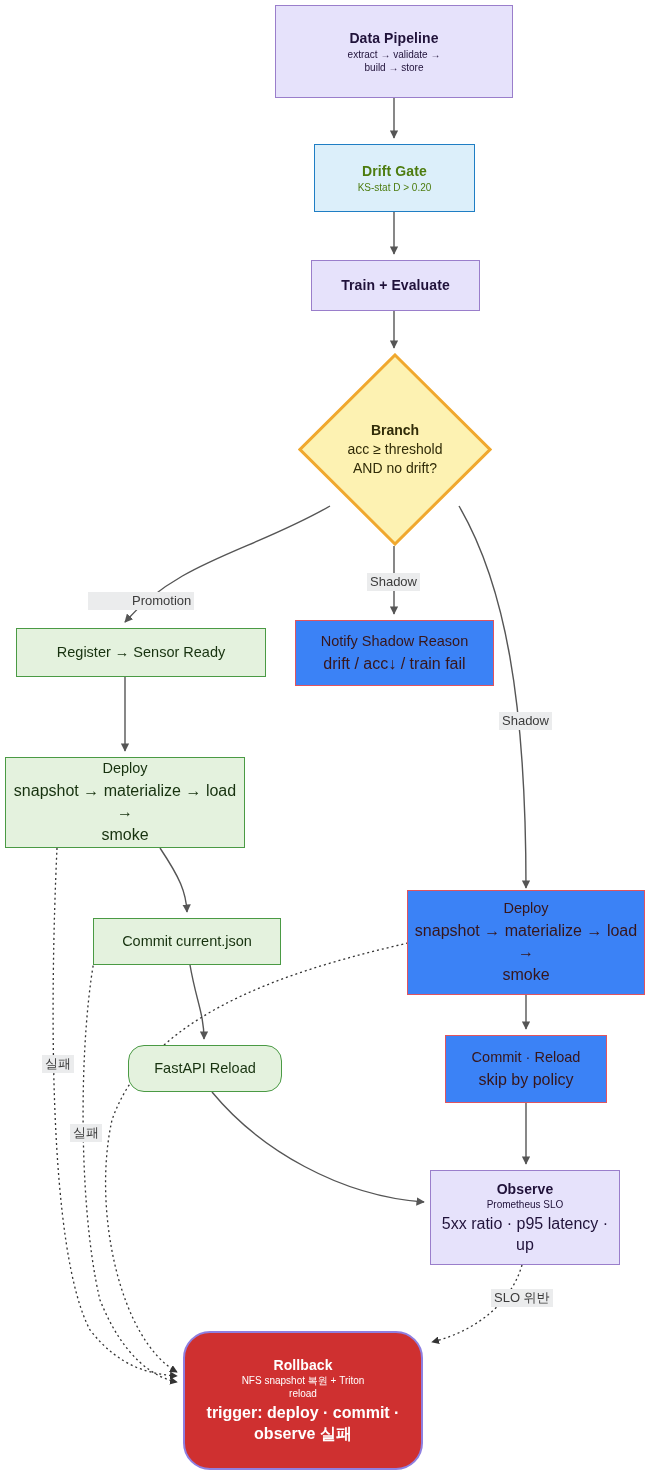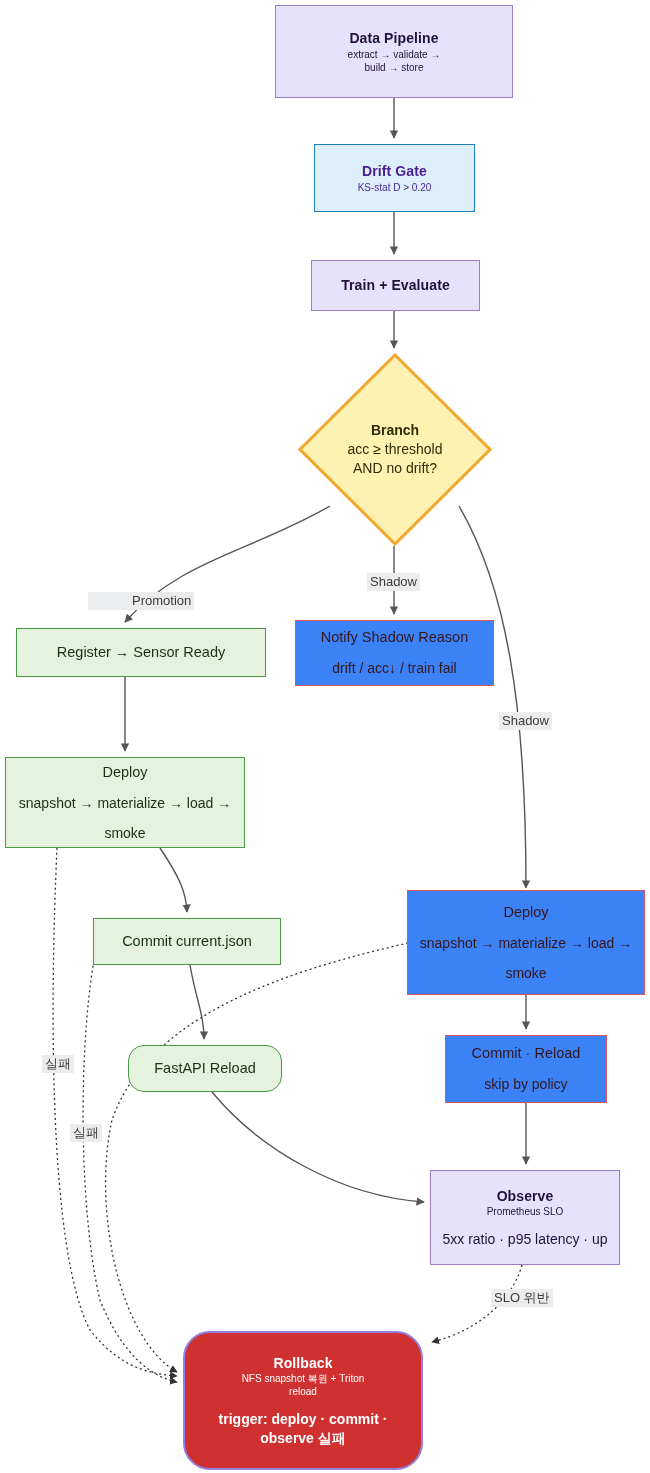--- a/index.html
+++ b/index.html
@@ -46,27 +46,27 @@
   }
   .node .n-title-plain {
     font-weight: normal;
     font-size: 14.5px;
   }
   .node .n-sub {
     font-size: 10px;
     font-weight: normal;
   }
   .node .n-small {
-    font-size: 14px;
+    font-size: 16px;
     font-weight: normal;
-    margin-top: 12px;
+    margin-top: 3px;
   }
   
   .pal-violet { background: #e6e2fb; border-color: #9a7ecb; color: #20123a; }
-  .pal-blue   { background: #dceffa; border-color: #1f7ec4; color: #4c1d95; }
+  .pal-blue   { background: #dceffa; border-color: #1f7ec4; color: #4d7c0f; }
   .pal-green  { background: #e4f2de; border-color: #4a9a44; color: #17320f; }
   .pal-pink   { background: #3b82f6; border-color: #e0545f; color: #37161b; }
   .pal-red    { background: #cf3030; border-color: #8f7fe0; color: #ffffff; }
 
   .diamond-wrap {
     position: absolute;
   }
   .diamond-shape {
     position: absolute;
     left: 0; top: 0;

